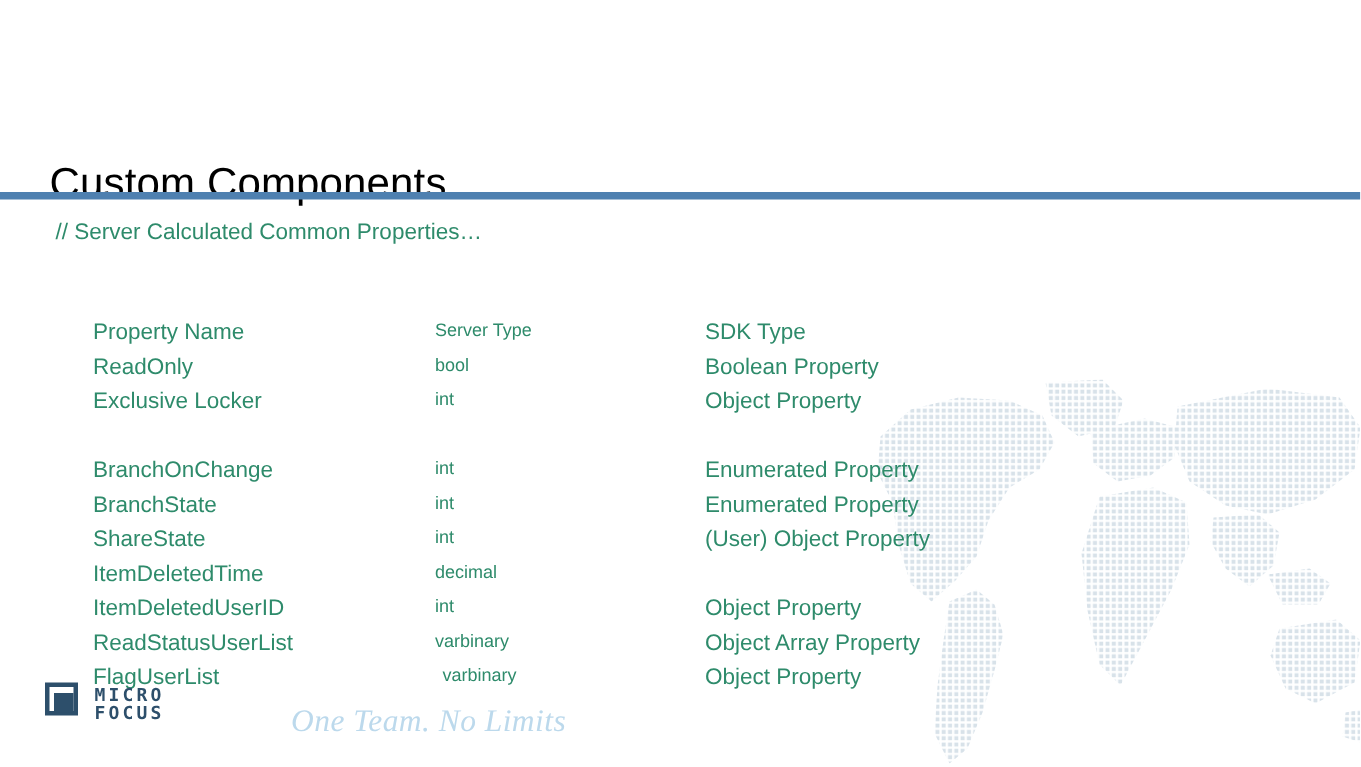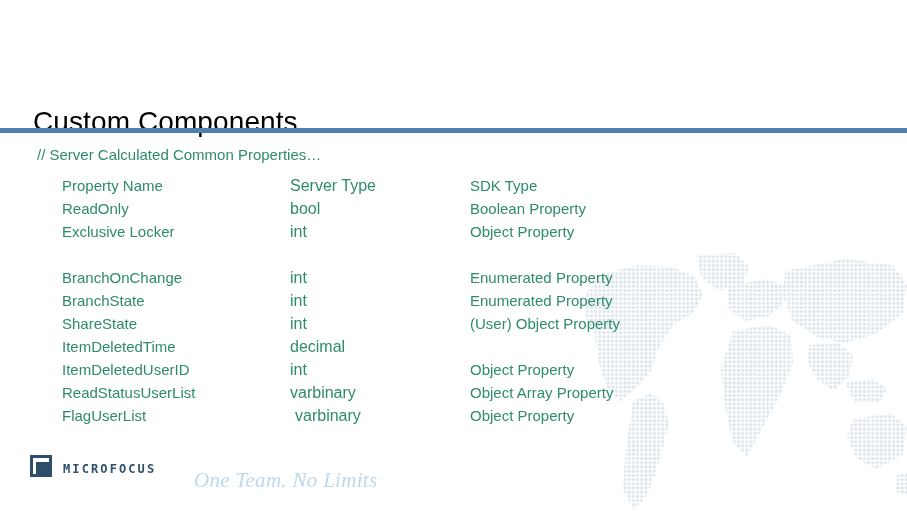--- a/index.html
+++ b/index.html
@@ -74,37 +74,38 @@
     font-size: 15px;
     color: #2e8b6b;
     white-space: nowrap;
   }
 
   .prop-row {
     position: absolute;
     left: 0;
     width: 747px;
     height: 23px;
+    margin-top: 36px;
   }
 
   .col-name {
     position: absolute;
     left: 58px;
     top: 0;
     white-space: nowrap;
     color: #2e8b6b;
     font-size: 15px;
   }
   .col-server {
     position: absolute;
     left: 286px;
     top: 0;
     white-space: nowrap;
     color: #2e8b6b;
-    font-size: 16px;
+    font-size: 12px;
   }
   .col-server.indented {
     left: 291px;
   }
   .col-sdk {
     position: absolute;
     left: 466px;
     top: 0;
     white-space: nowrap;
     color: #2e8b6b;
@@ -138,21 +139,21 @@
     position: absolute;
     left: 6px;
     top: 7px;
     width: 13px;
     height: 13px;
     background: #2d4f6b;
   }
   #logo-words {
     margin-left: 5px;
     display: flex;
-    flex-direction: row;
+    flex-direction: column;
     justify-content: center;
     line-height: 1.02;
   }
   #logo-words span {
     font-family: "DejaVu Sans Mono", monospace;
     font-size: 12px;
     font-weight: 700;
     letter-spacing: 2.1px;
     color: #2d4f6b;
   }

